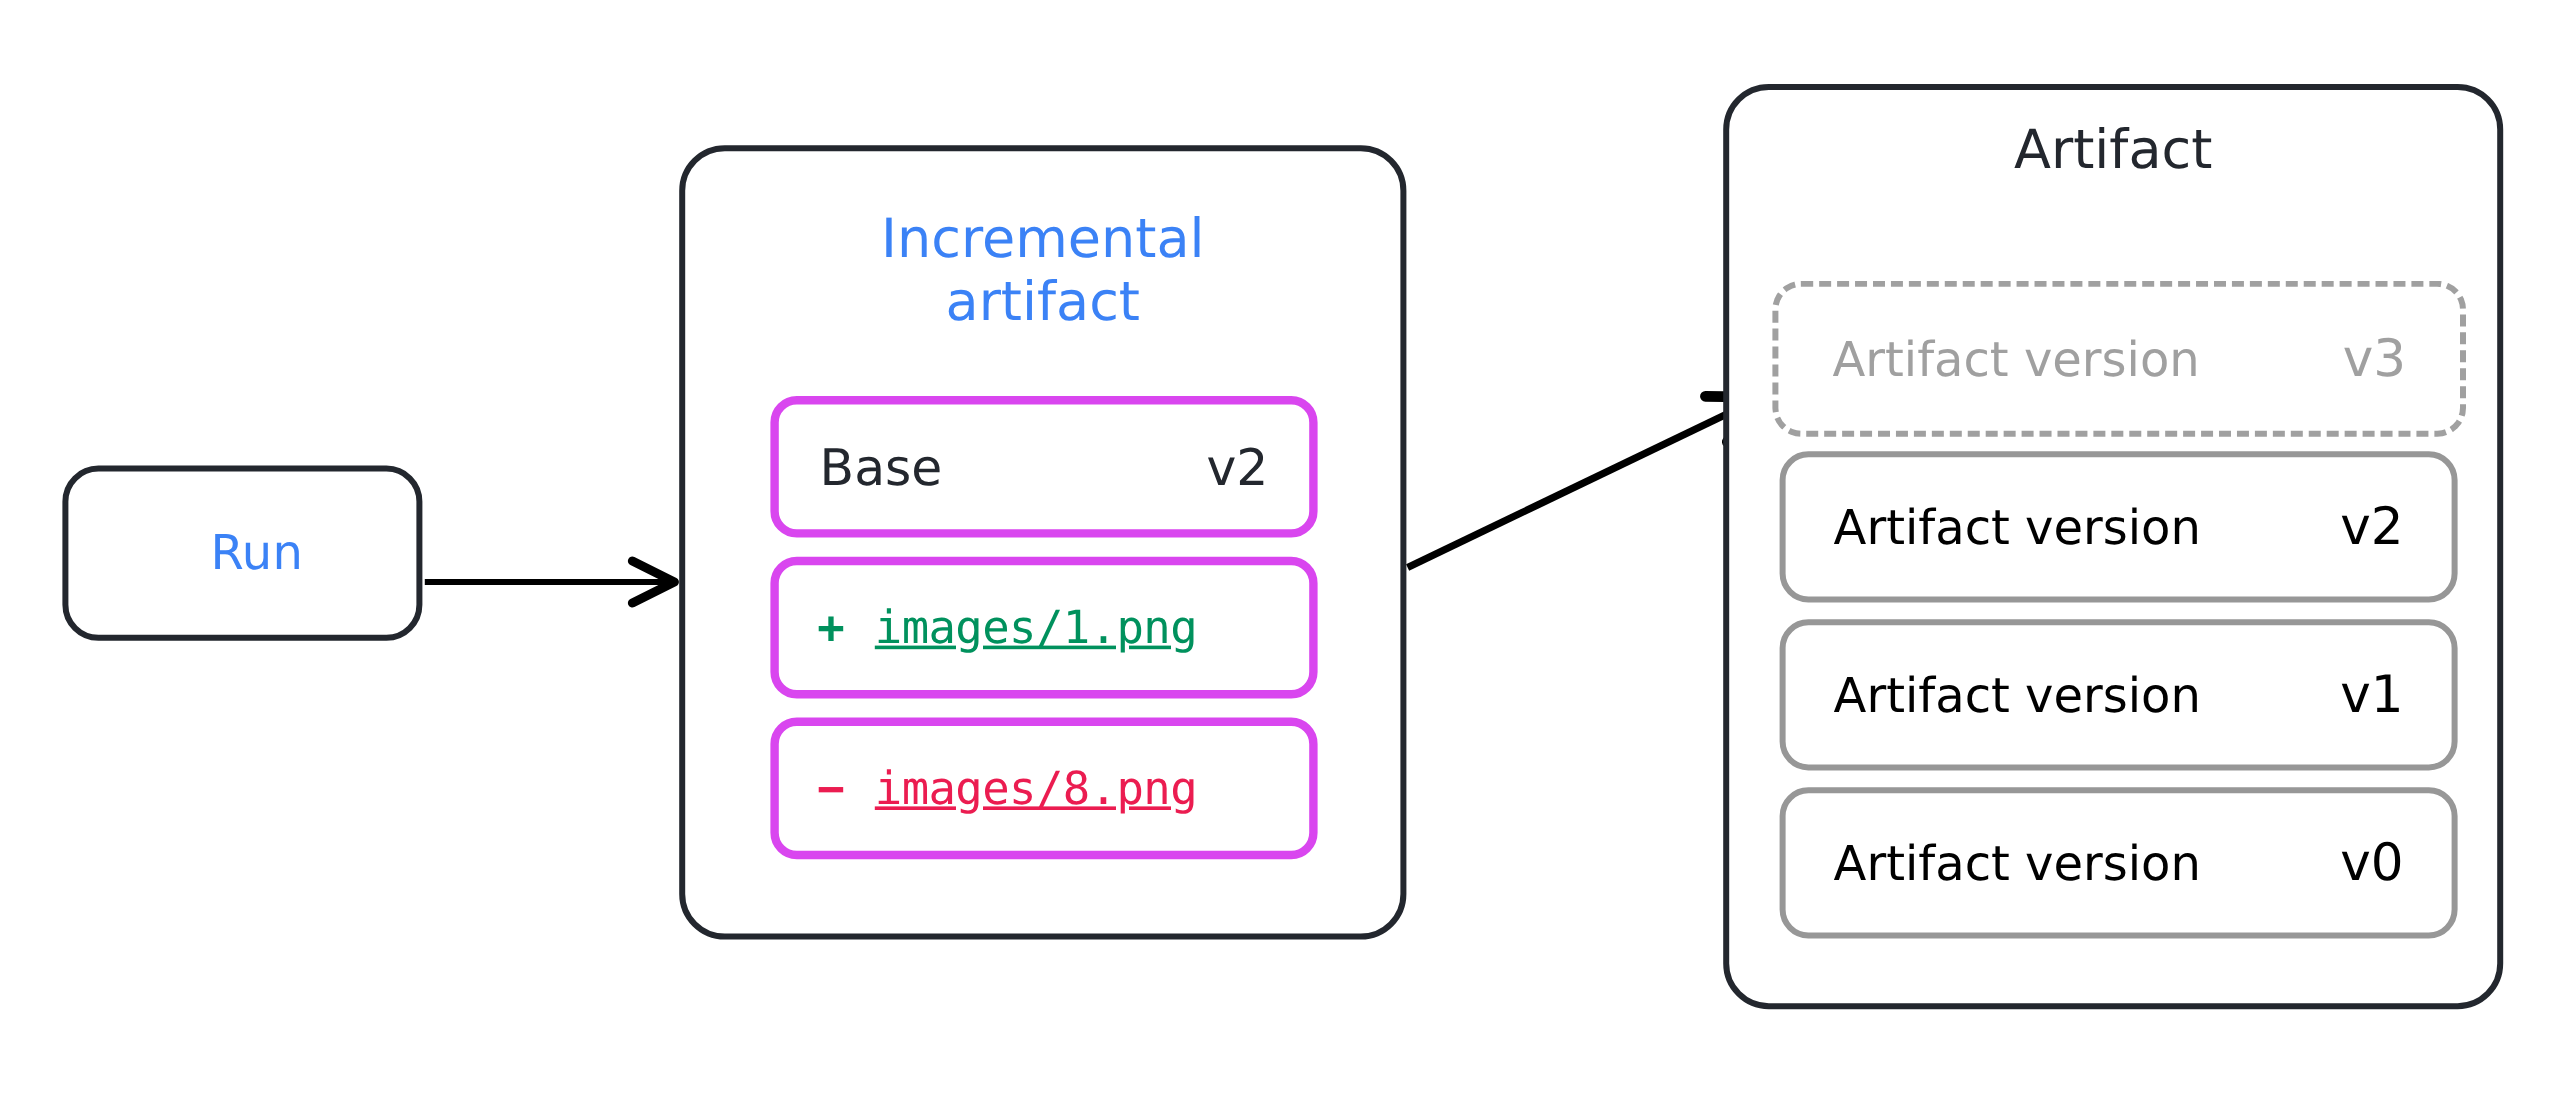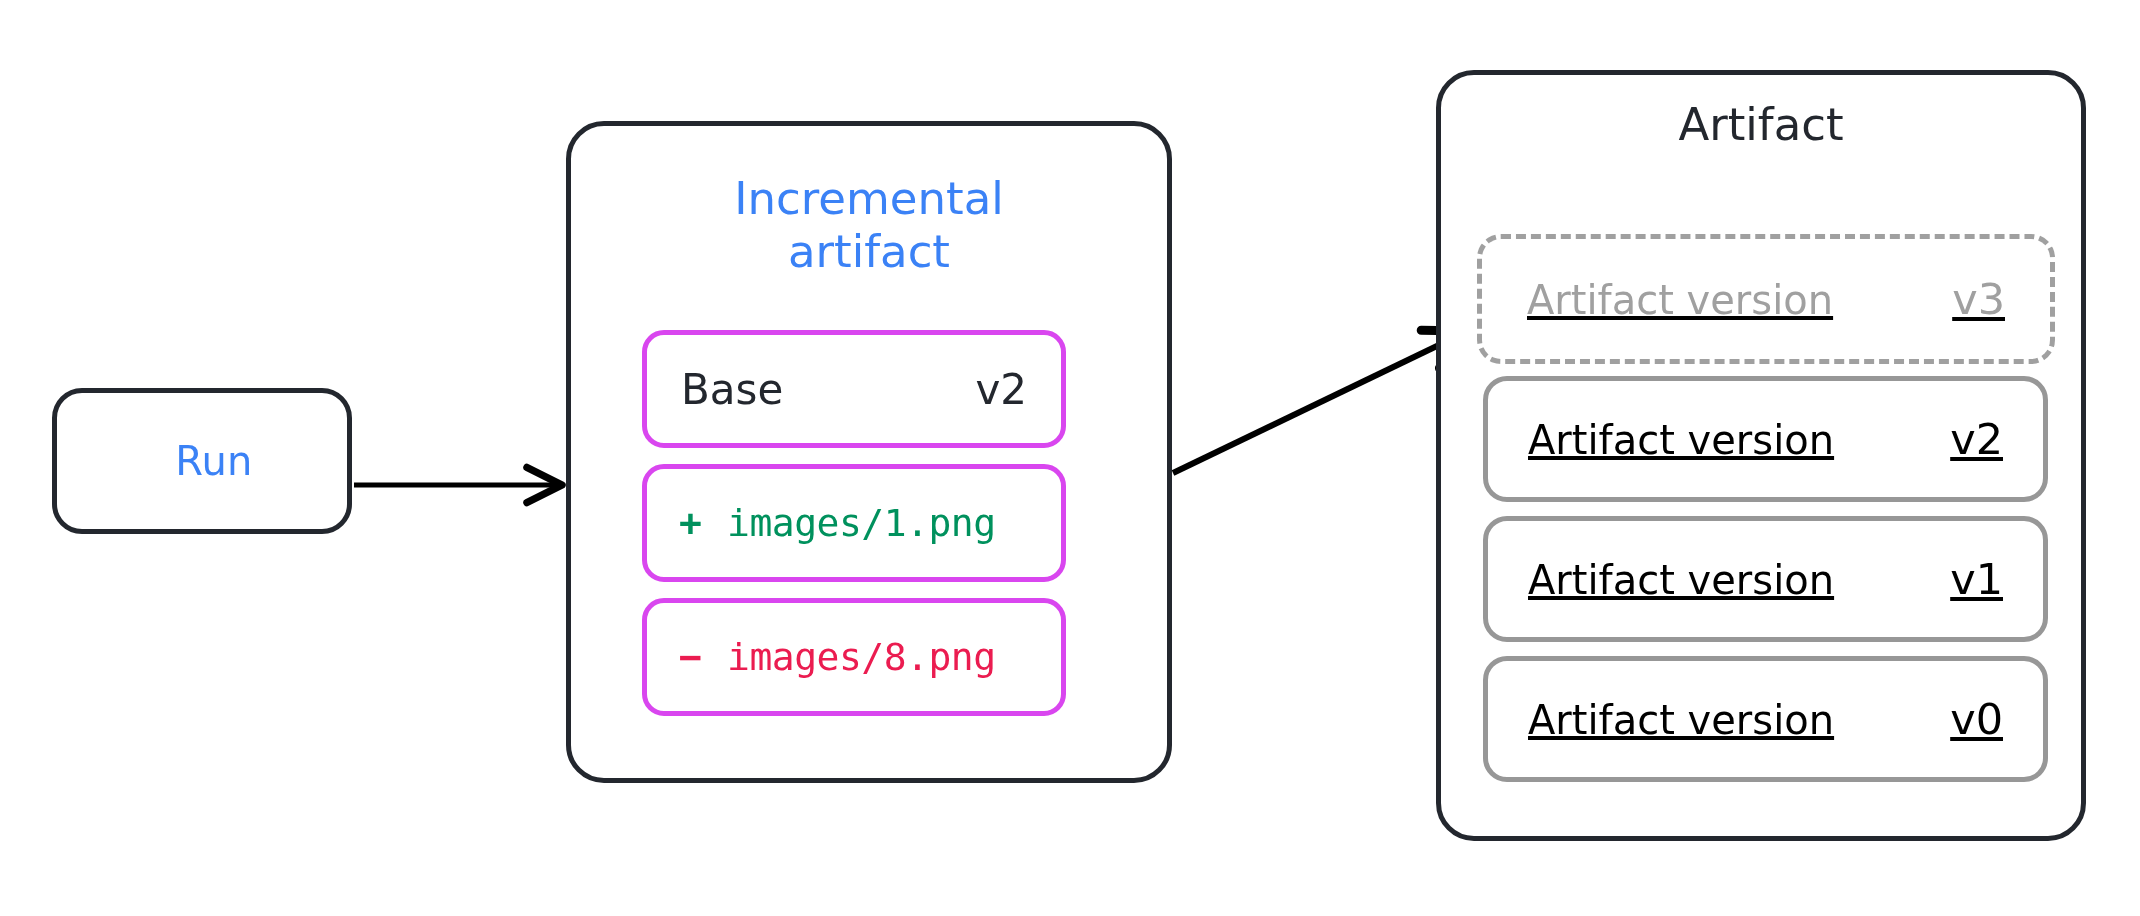--- a/index.html
+++ b/index.html
@@ -62,24 +62,24 @@
     text-align: center;
     font-size: 45px;
     line-height: 1.17;
     color: #3b82f6;
     white-space: pre-line;
   }
 
   .inc-row {
     position: absolute;
     left: 71px;
-    width: 424px;
+    width: 456px;
     height: 118px;
     box-sizing: border-box;
-    border: 5px solid #d946ef;
+    border: 7px solid #d946ef;
     border-radius: 22px;
     display: flex;
     align-items: center;
   }
   .inc-row.r0 { top: 204px; }
   .inc-row.r1 { top: 338px; }
   .inc-row.r2 { top: 472px; }
 
   .inc-row-inner {
     display: flex;
@@ -107,20 +107,21 @@
     font-family: "DejaVu Sans Mono", monospace;
     font-size: 38px;
   }
   .diff-sign {
     font-weight: bold;
     width: 48px;
     flex: none;
   }
   .diff-path {
     letter-spacing: -0.5px;
+    text-decoration: underline;
   }
   .diff-add .diff-sign,
   .diff-add .diff-path { color: #00915d; }
   .diff-del .diff-sign,
   .diff-del .diff-path { color: #eb1c50; }
 
   
   #artifact-panel {
     left: 1436px;
     top: 70px;
@@ -138,21 +139,20 @@
     font-size: 45px;
     line-height: 1.17;
     color: #23272e;
   }
 
   .art-row {
     position: absolute;
     box-sizing: border-box;
     display: flex;
     align-items: center;
-    text-decoration: underline;
   }
   .art-row-inner {
     display: flex;
     align-items: baseline;
     justify-content: space-between;
     width: 100%;
     box-sizing: border-box;
   }
   .art-name { font-size: 40px; }
   .art-version { font-size: 43px; }

